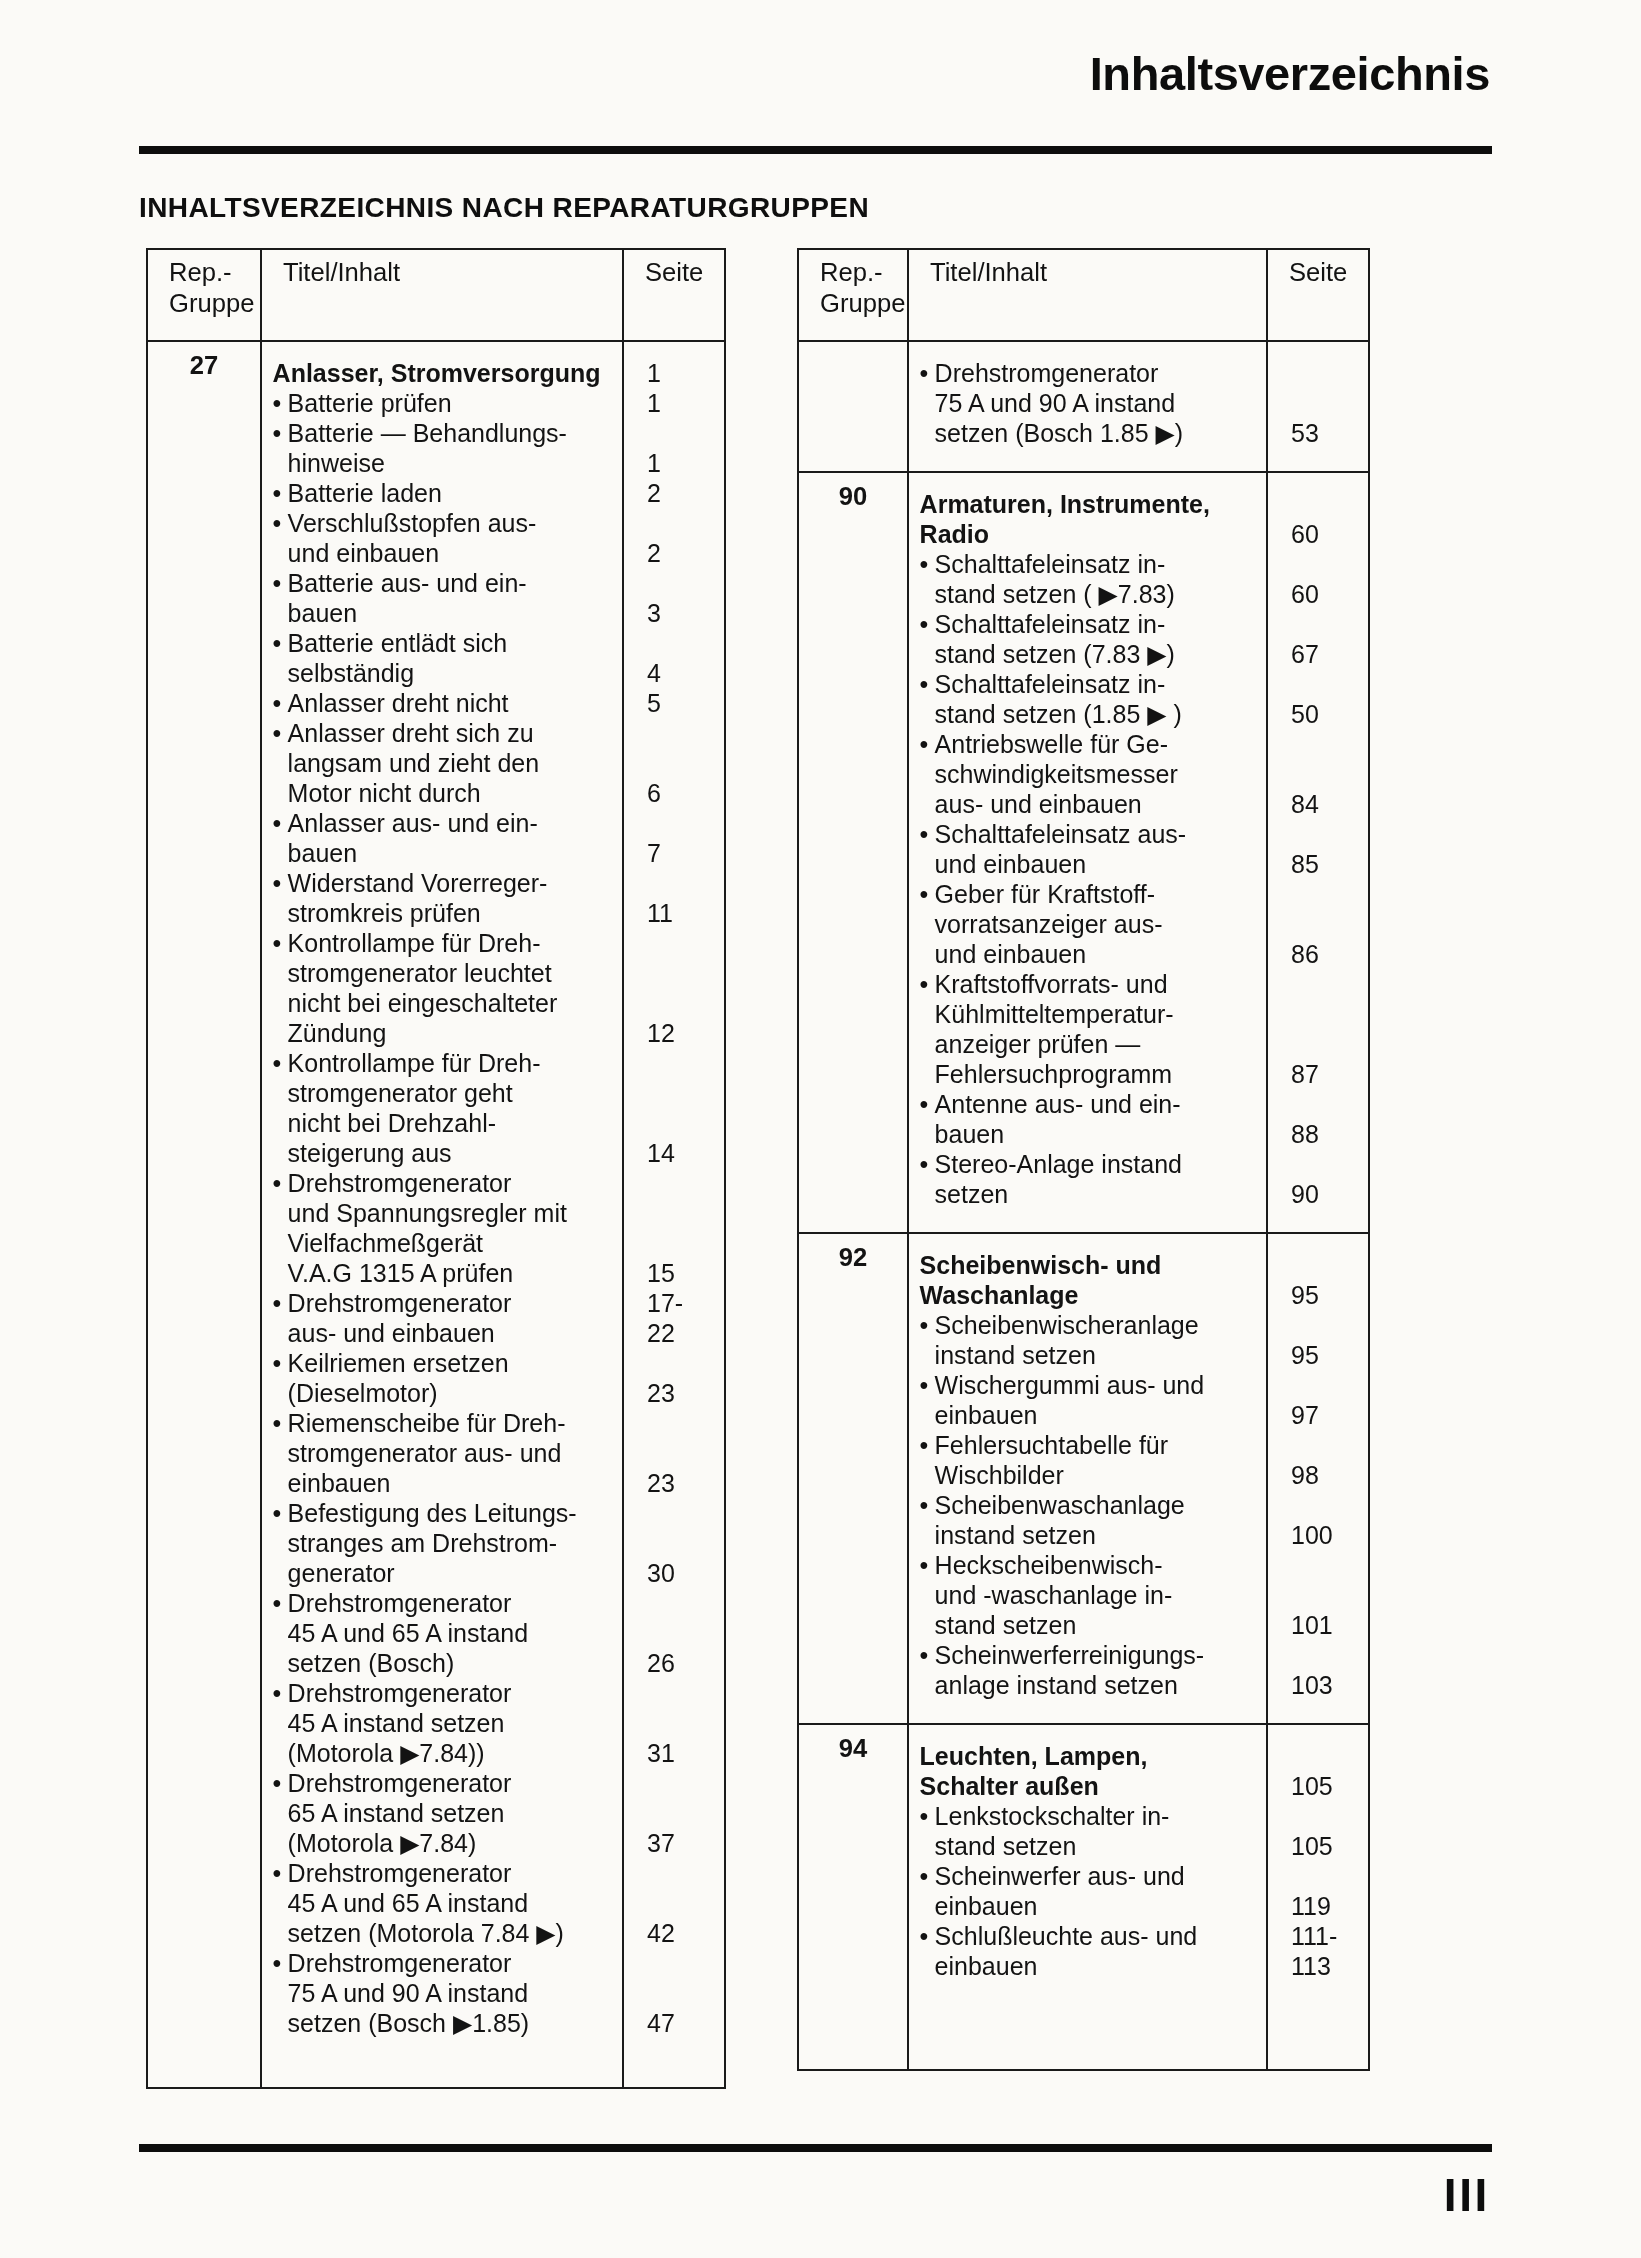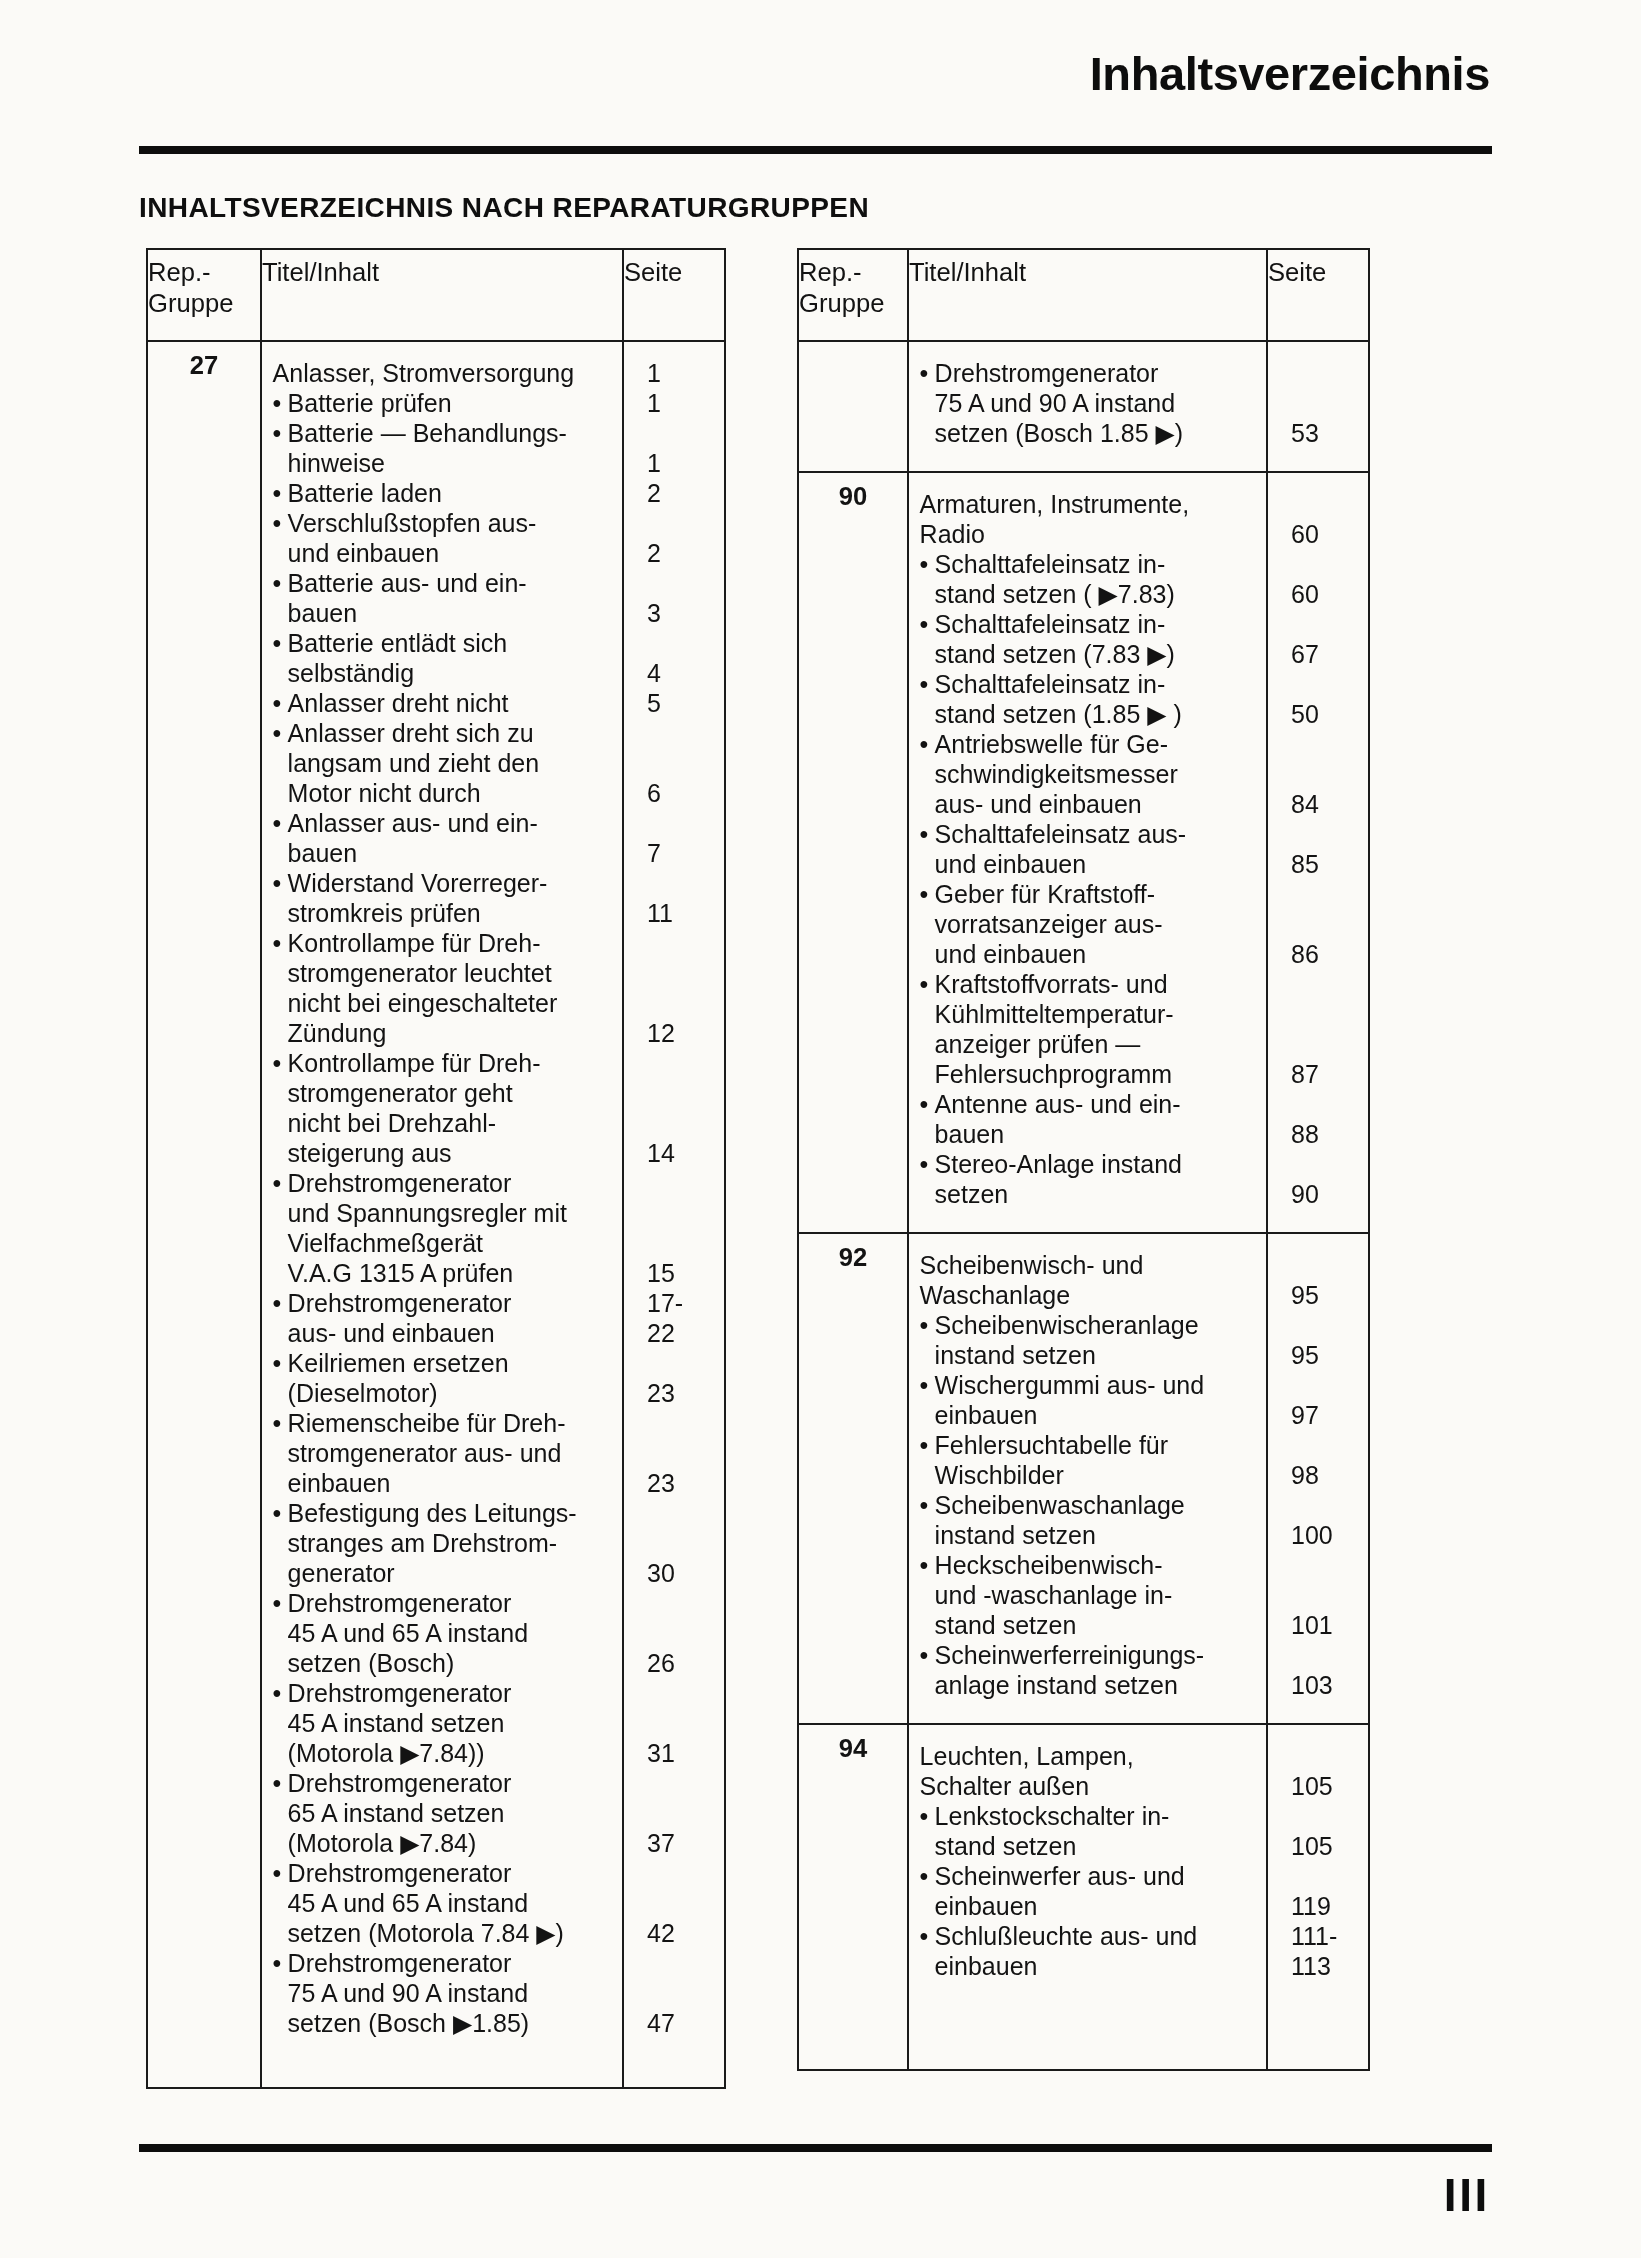--- a/index.html
+++ b/index.html
@@ -37,37 +37,37 @@
     font-size:25px;line-height:30px;color:#131313;
   }
   table.t0{width:578px;}
   table.t1{width:572px;}
   .toc th,.toc td{
     border:2.6px solid #1a1a1a;
     vertical-align:top;
   }
   .toc th{
     font-weight:400;text-align:left;
-    padding:7px 7px 7px 0;height:92px;box-sizing:border-box;
+    padding:7px 7px 7px 21px;height:92px;box-sizing:border-box;
     white-space:pre-line;font-size:25.6px;line-height:31px;
   }
   .t0 .col-group{width:114px;}
   .t0 .col-title{width:362px;}
   .t0 .col-page{width:102px;}
   .t1 .col-group{width:110px;}
   .t1 .col-title{width:359px;}
   .t1 .col-page{width:102px;}
   td.col-group{
     font-weight:700;text-align:center;
     padding-top:8px;font-size:25.6px;
   }
   td.col-title{padding:16px 5.3px 23px 10.6px;}
   td.col-page{padding:16px 3.5px 23px 23px;}
   .ln{white-space:nowrap;min-height:30px;}
-  .ln.heading{font-weight:400;}
+  .ln.heading{font-weight:700;}
   .ln.cont{padding-left:15px;}
   .bu{display:inline-block;width:15px;}
   .t0 tbody tr:last-child td.col-title,
   .t0 tbody tr:last-child td.col-page{padding-bottom:49px;}
   .t1 tbody tr:last-child td.col-title,
   .t1 tbody tr:last-child td.col-page{padding-bottom:88px;}
   .folio{
     position:absolute;right:152px;top:2168px;
     font-size:46px;font-weight:700;letter-spacing:2.6px;
     color:#0d0d0d;

